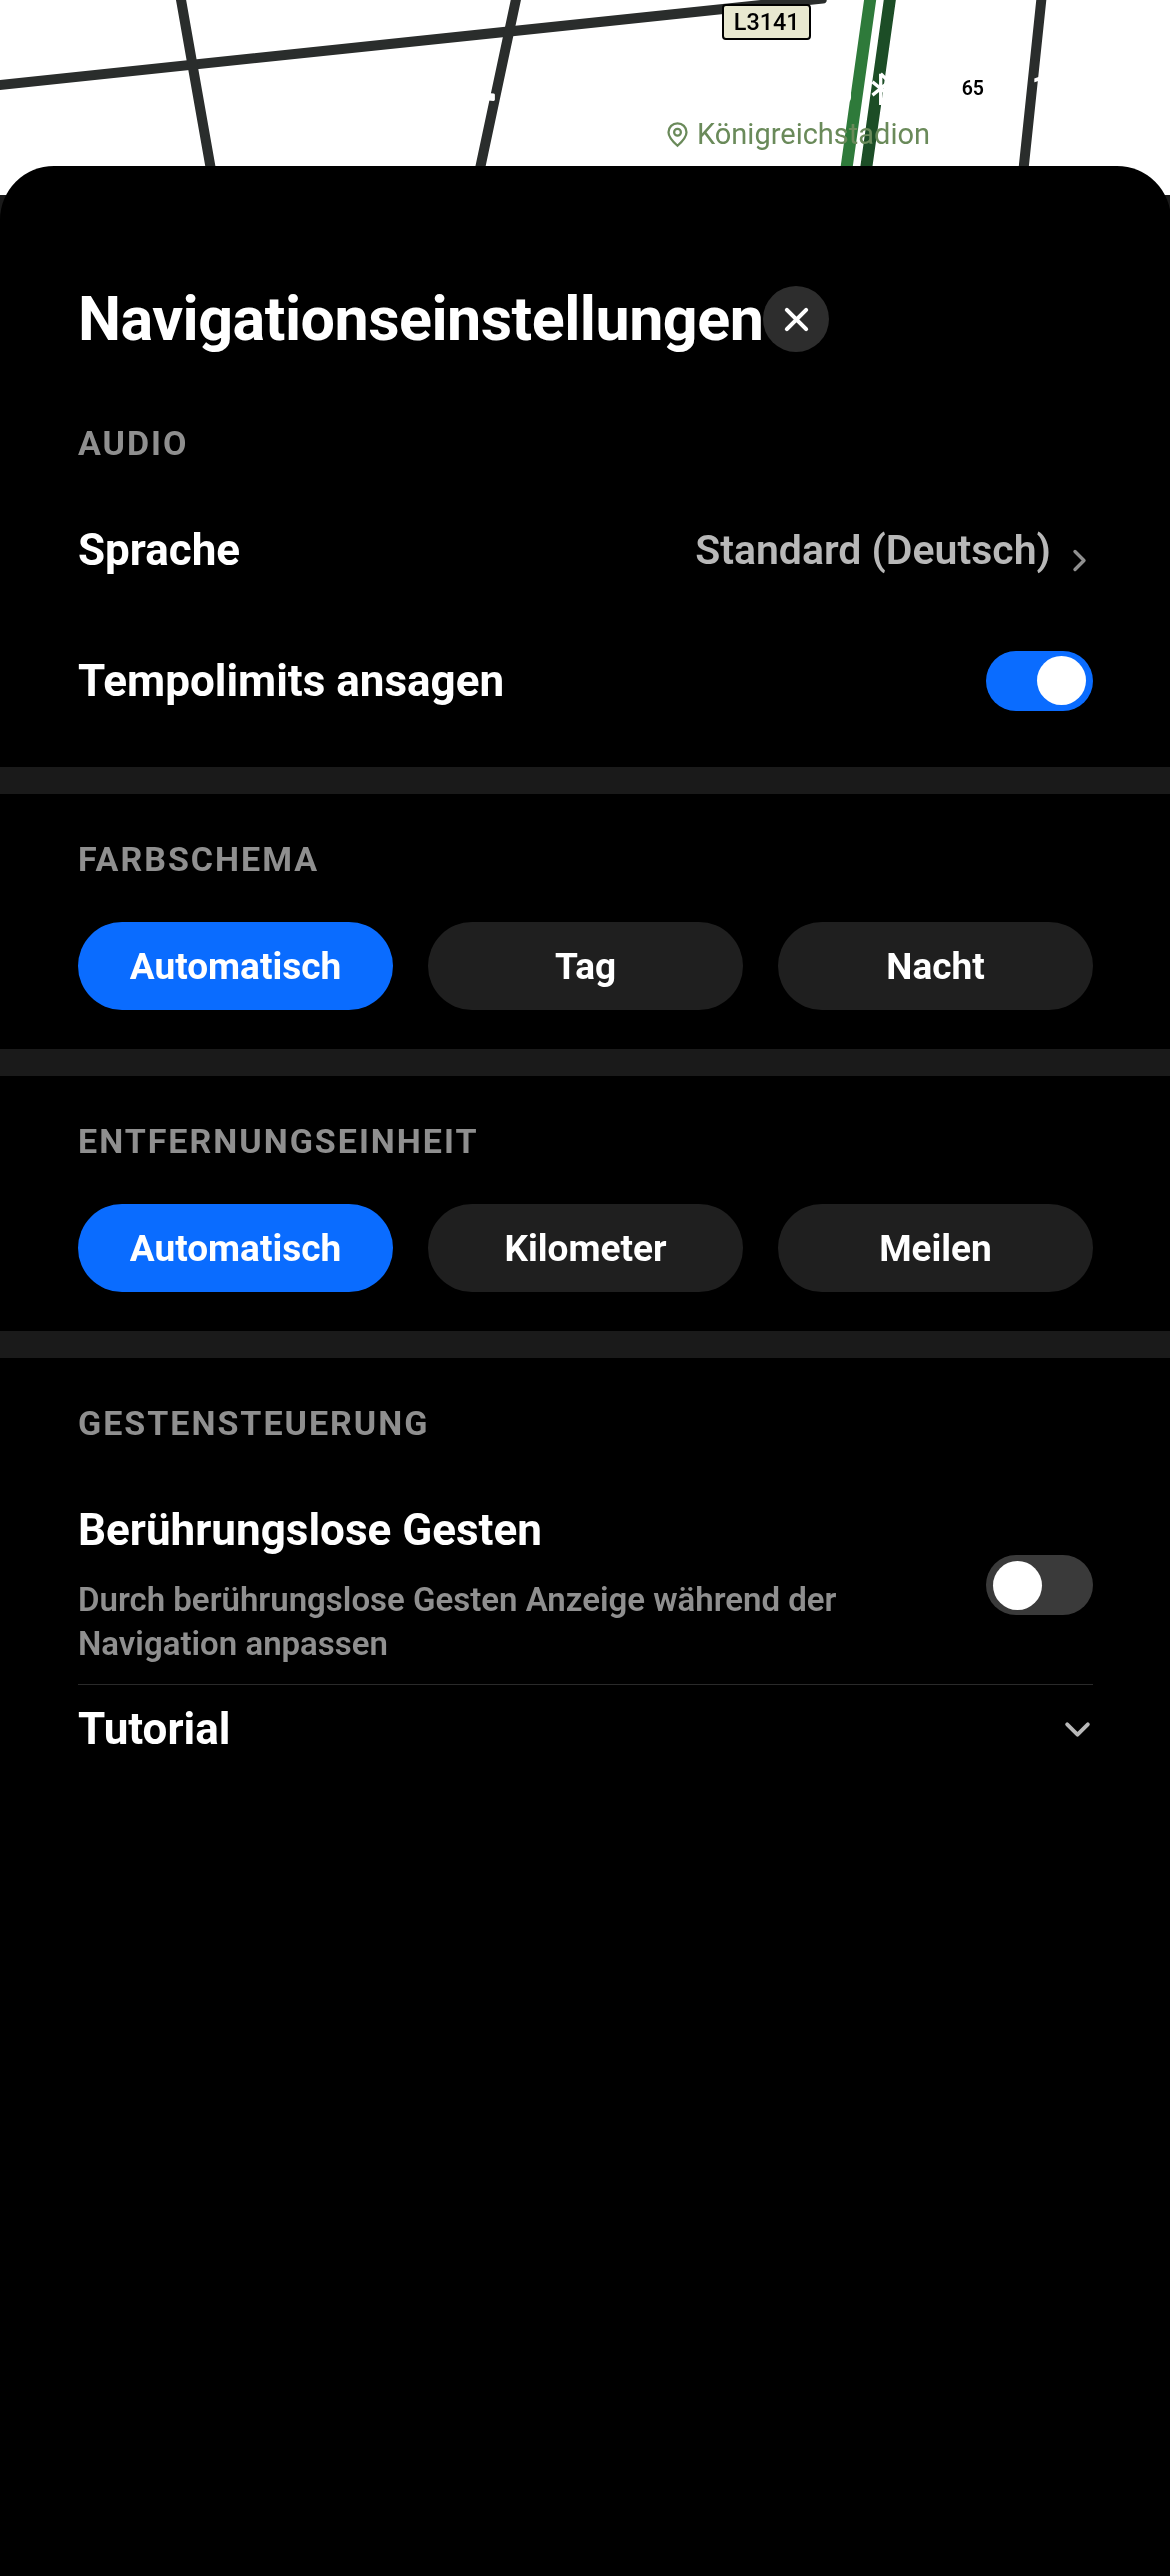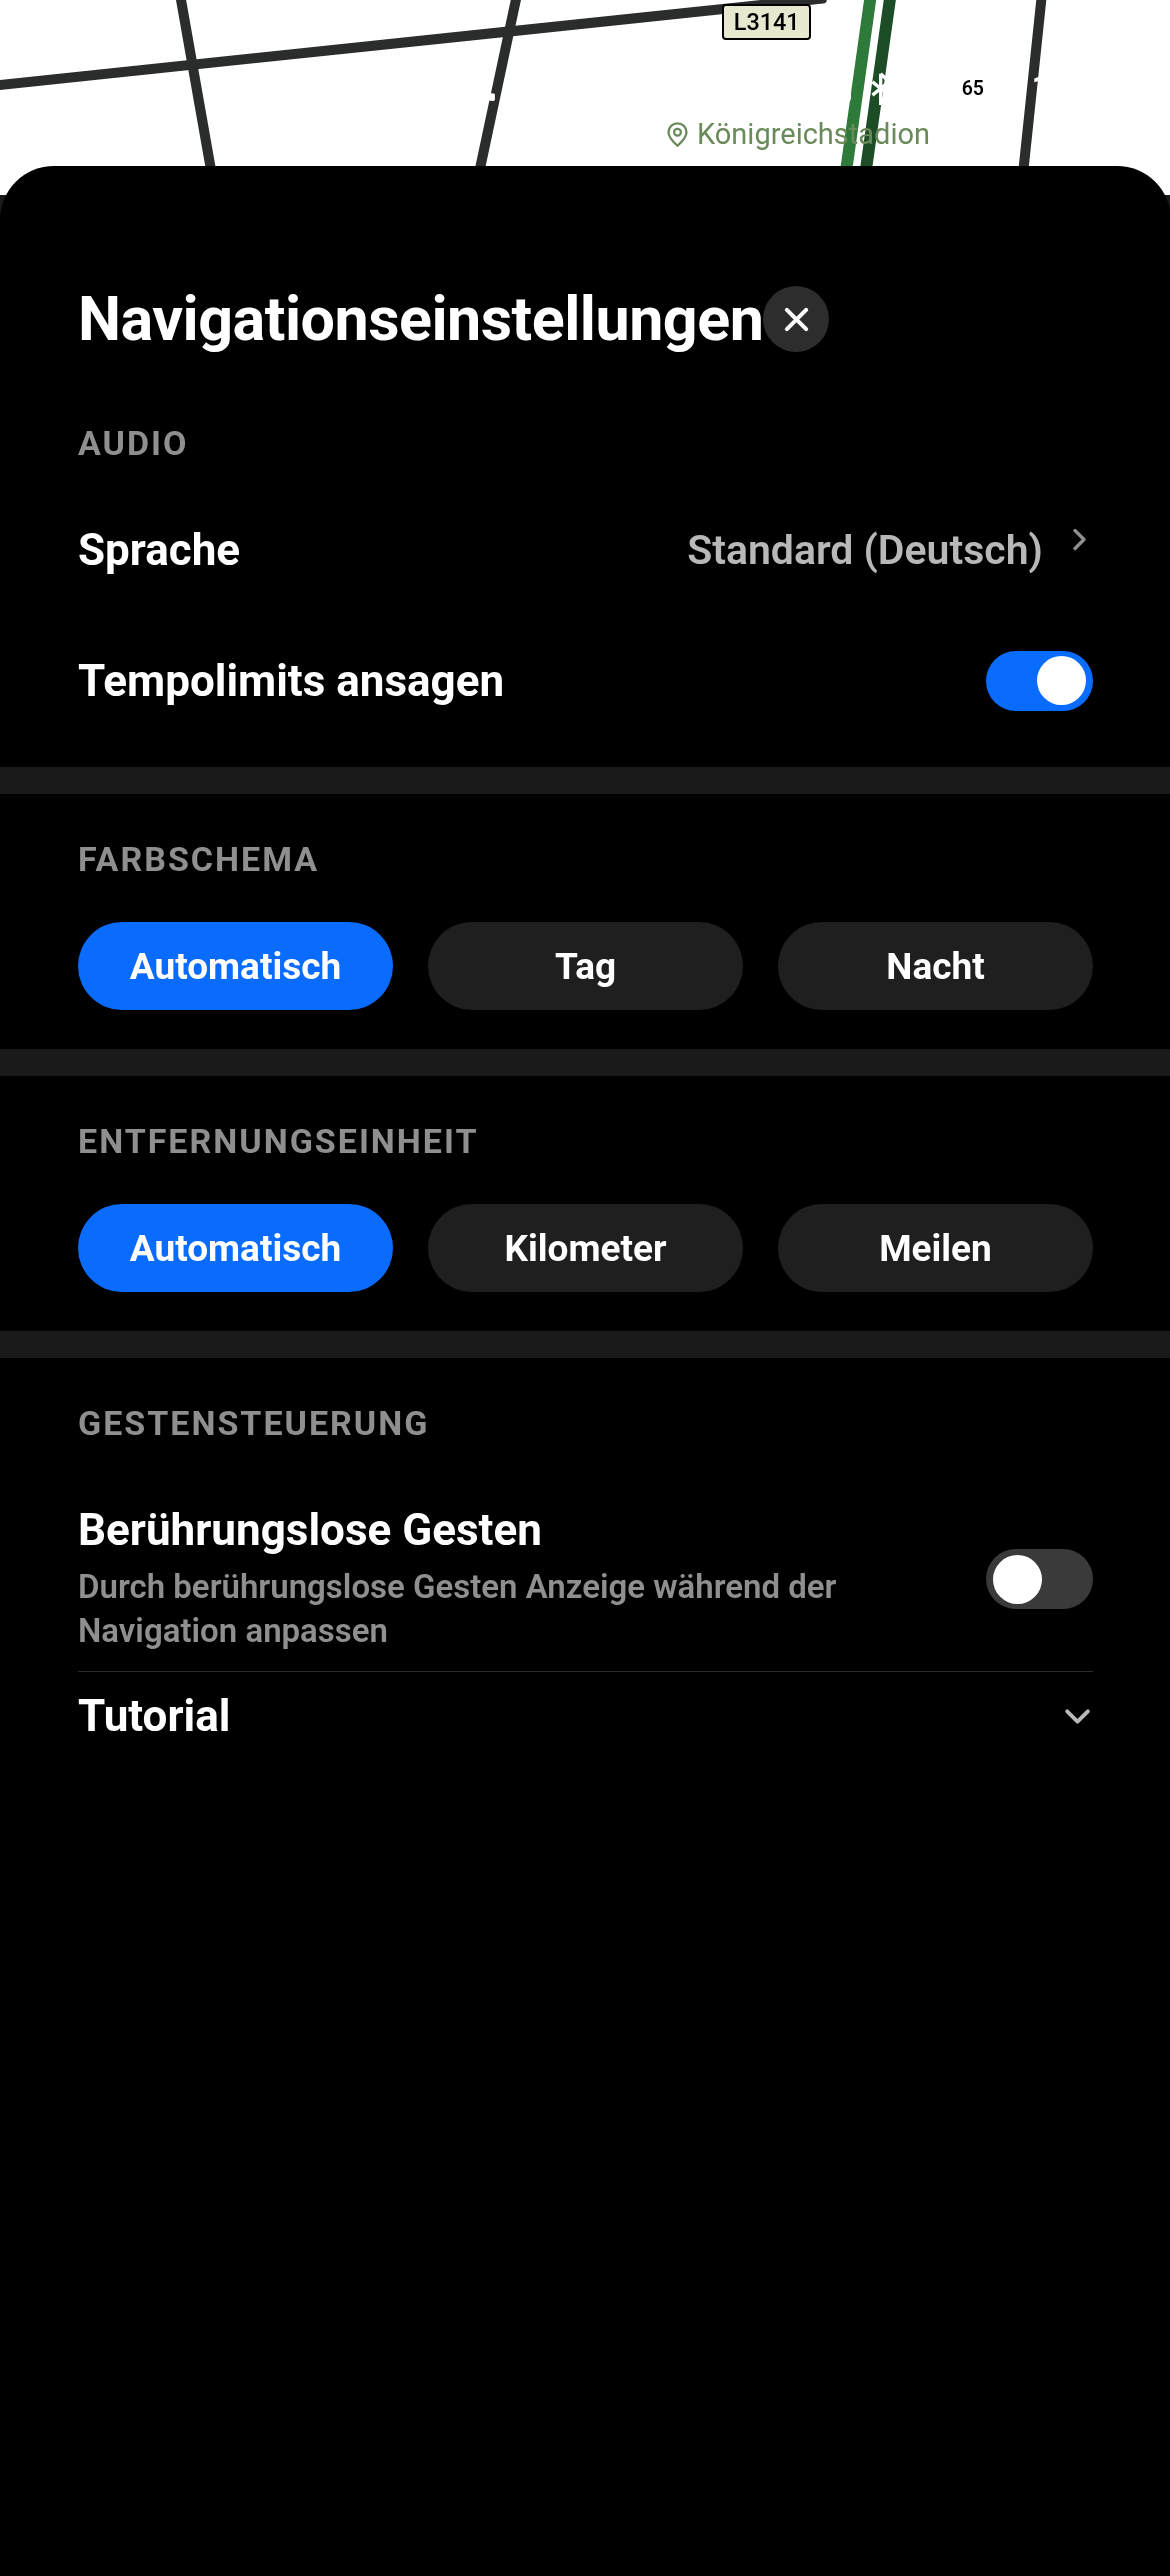--- a/index.html
+++ b/index.html
@@ -72,22 +72,22 @@
     color: #8f8f8f; font-size: 34px; font-weight: 700; letter-spacing: 2px;
     margin-bottom: 43px;
   }
 
   .row {
     display:flex; align-items:center; justify-content:space-between;
     min-height: 88px; padding: 17.6px 0;
   }
   .row + .row-divider { height:1px; background:#2a2a2a; }
   .row-label { font-size: 44px; font-weight: 700; color:#fff; }
-  .row-sub { font-size: 33px; color:#8f8f8f; font-weight:600; margin-top:9px; max-width: 800px; line-height:1.35; }
-  .row-right { display:flex; align-items:flex-start; gap:23px; }
+  .row-sub { font-size: 33px; color:#8f8f8f; font-weight:600; margin-top:22px; max-width: 800px; line-height:1.35; }
+  .row-right { display:flex; align-items:flex-end; gap:15px; }
   .row-value { font-size: 41px; color:#b8b8b8; font-weight:600; }
 
   .chevron-right { width:27px; height:27px; }
   .chevron-down { width:31px; height:31px; }
 
   .toggle {
     width: 107px; height: 60px; border-radius: 39px; position:relative; cursor:pointer;
   }
   .toggle.on { background:#0a6cff; }
   .toggle.off { background:#3a3a3a; }

